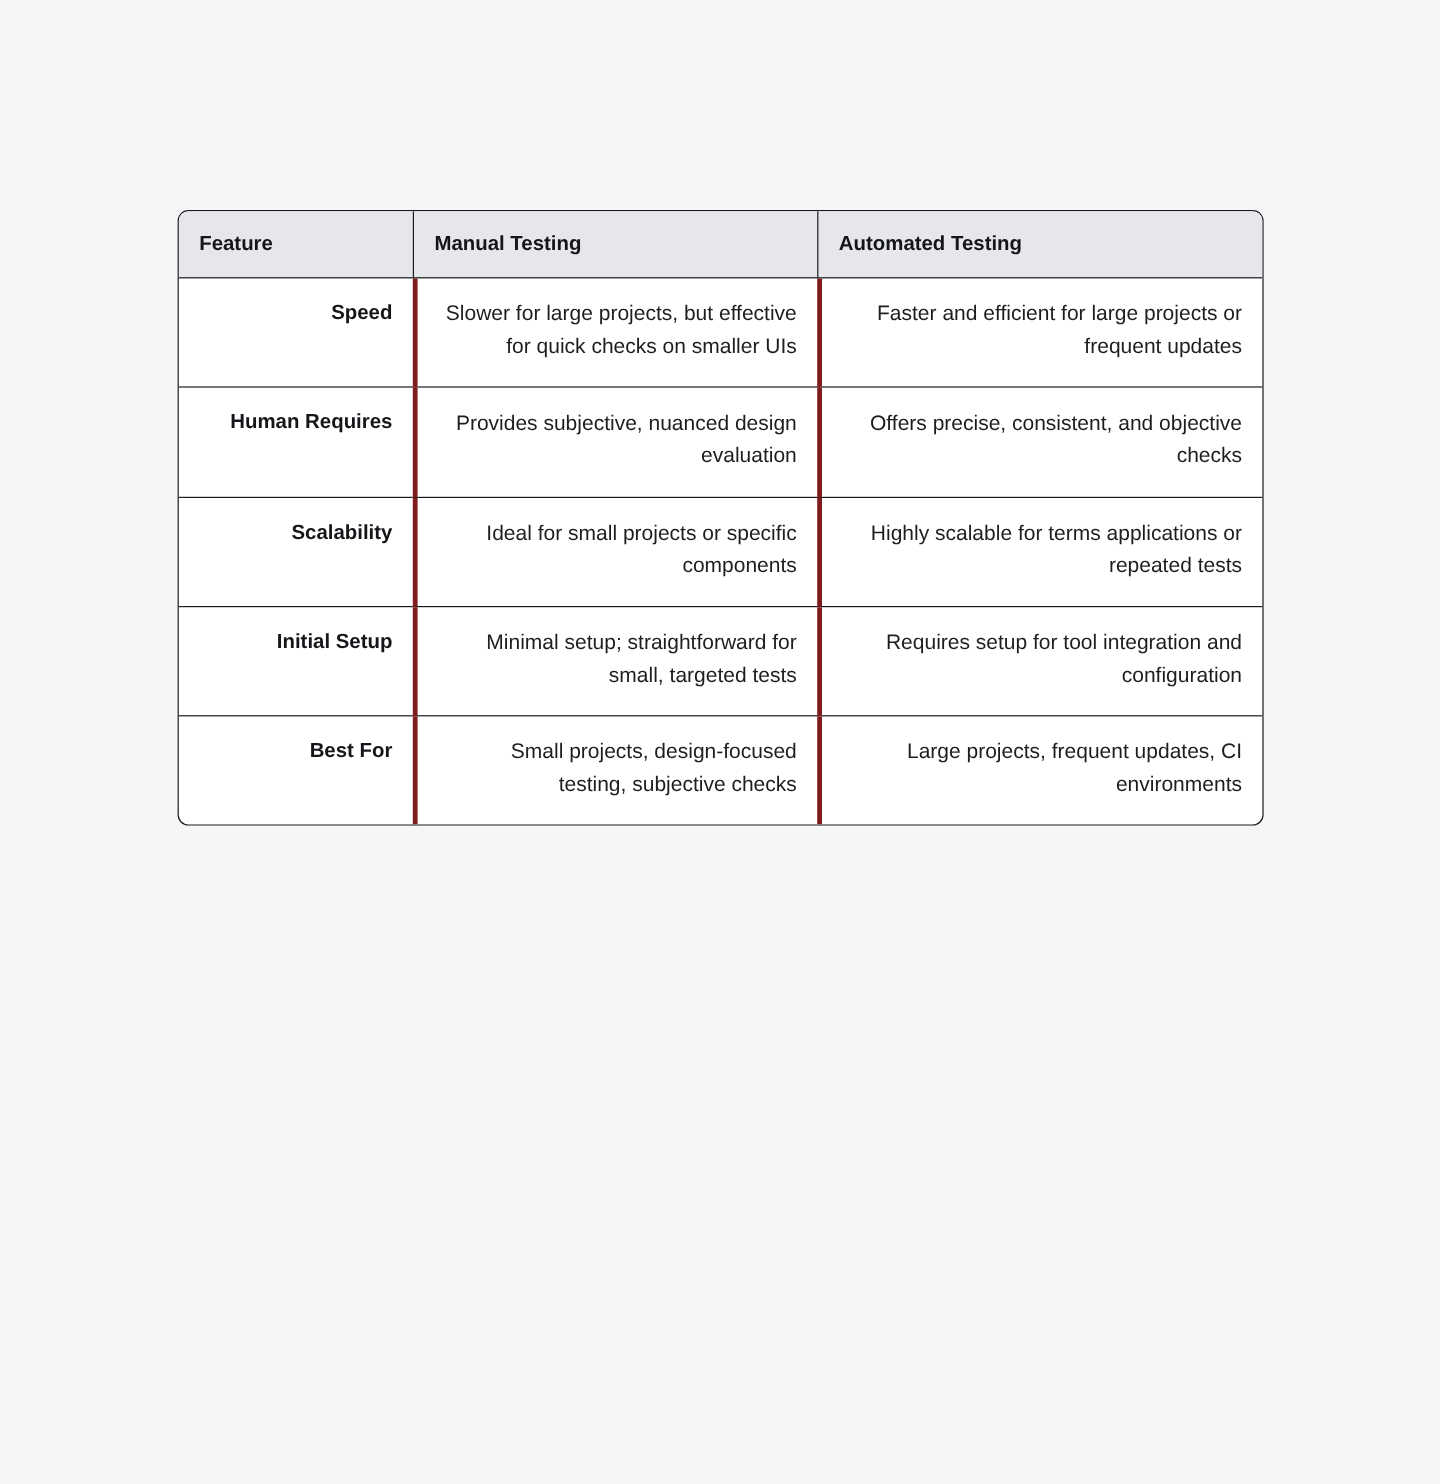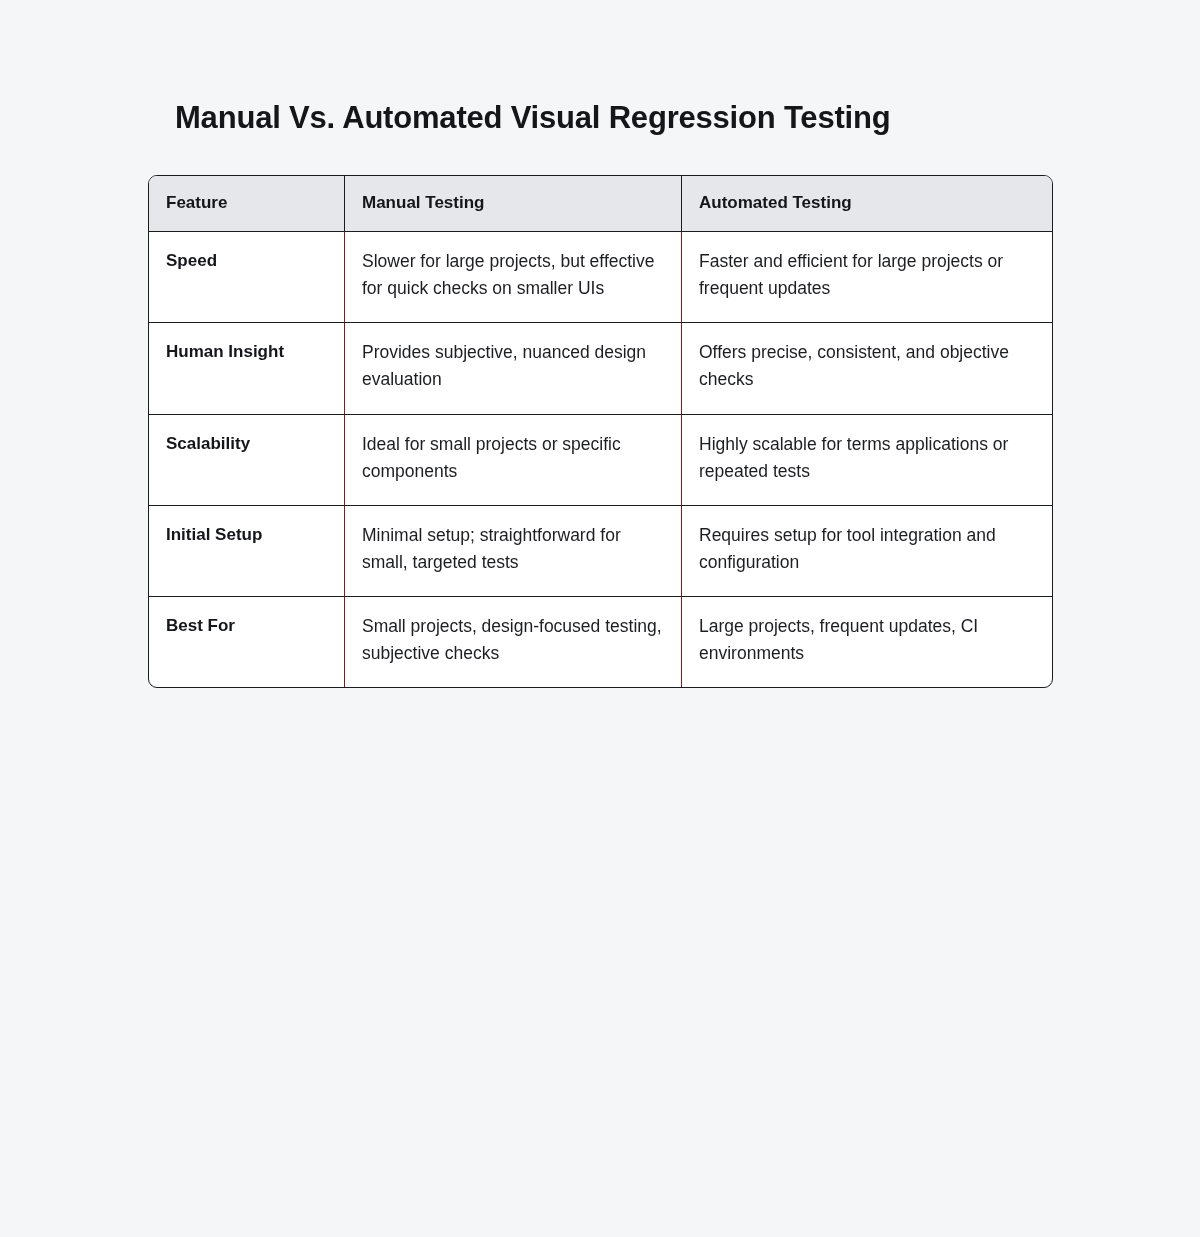--- a/index.html
+++ b/index.html
@@ -66,42 +66,41 @@
     border-bottom: 1px solid #1b1c1e;
     vertical-align: middle;
     line-height: 1.3;
     margin-left: 40px;
   }
   table.cmp thead th.div { border-left: 1px solid #1b1c1e; }
 
   table.cmp tbody td {
     font-size: 17.5px;
     color: #1d1e21;
-    text-align: left;
+    text-align: right;
     padding: 16px 17px 20px 17px;
     vertical-align: top;
     line-height: 1.55;
     border-bottom: 1px solid #1b1c1e;
   }
   table.cmp tbody tr:last-child td { border-bottom: none; }
-  table.cmp tbody td.div { border-left: 1px solid #7f1d1d; margin-top: 24px; }
+  table.cmp tbody td.div { border-left: 4px solid #7f1d1d; margin-top: 24px; }
 
   table.cmp tbody td.feature {
     font-weight: bold;
     color: #15161a;
     font-size: 17px;
     line-height: 1.5;
   }
 </style>
 </head>
 <body>
 
 <div class="page">
 
-  <h1 class="page-title">Manual Vs. Automated Visual Regression Testing</h1>
 
   <div class="table-wrap">
     <table class="cmp">
       <colgroup>
         <col class="c-feature">
         <col class="c-manual">
         <col class="c-automated">
       </colgroup>
       <thead>
         <tr>
@@ -110,21 +109,21 @@
           <th class="div">Automated Testing</th>
         </tr>
       </thead>
       <tbody id="table-body">
           <tr>
             <td class="feature">Speed</td>
             <td class="div">Slower for large projects, but effective for quick checks on smaller UIs</td>
             <td class="div">Faster and efficient for large projects or frequent updates</td>
           </tr>
           <tr>
-            <td class="feature">Human Insight</td>
+            <td class="feature">Human Requires</td>
             <td class="div">Provides subjective, nuanced design evaluation</td>
             <td class="div">Offers precise, consistent, and objective checks</td>
           </tr>
           <tr>
             <td class="feature">Scalability</td>
             <td class="div">Ideal for small projects or specific components</td>
             <td class="div">Highly scalable for terms applications or repeated tests</td>
           </tr>
           <tr>
             <td class="feature">Initial Setup</td>

